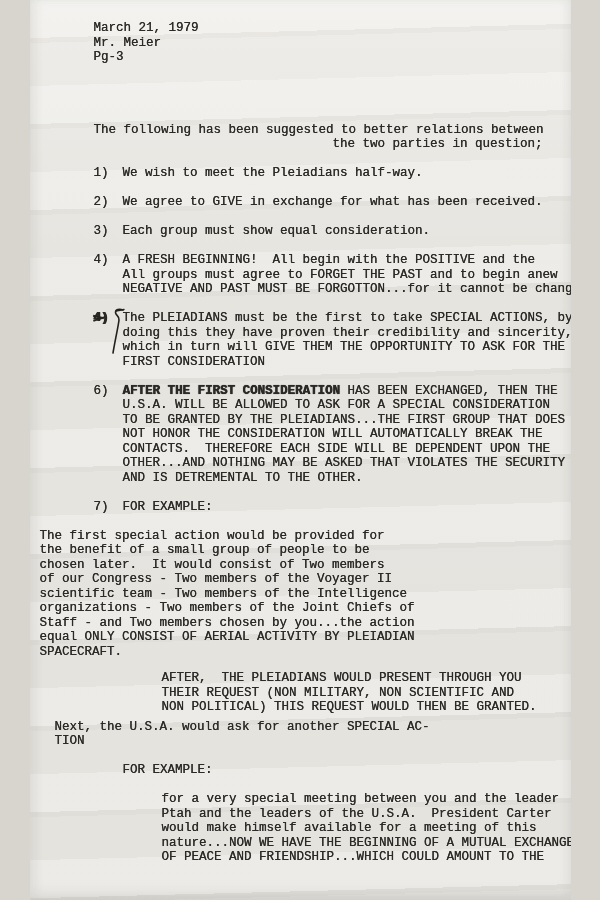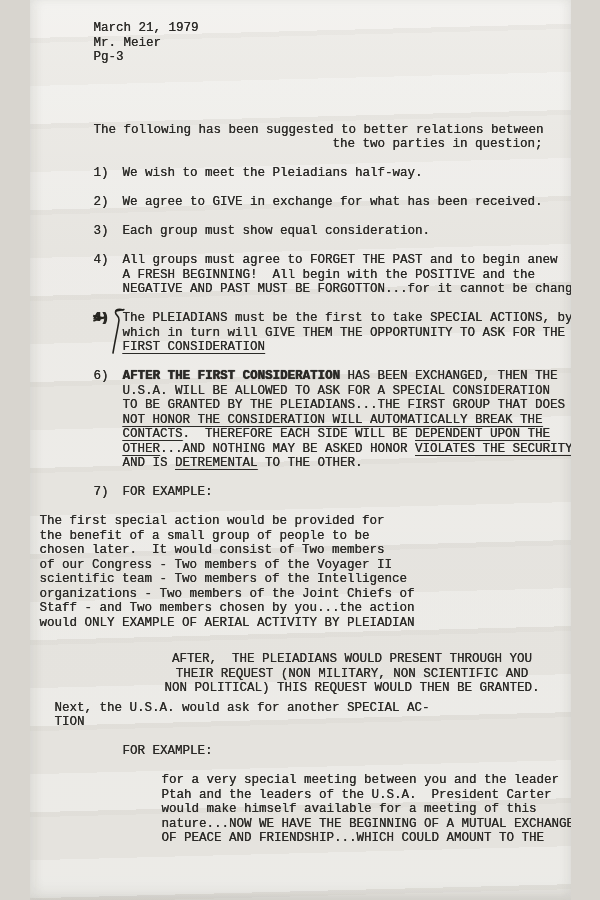--- a/index.html
+++ b/index.html
@@ -24,21 +24,21 @@
   }
   .doc{position:absolute;left:0;top:21px;right:0;}
   .block{display:block;}
   .block.item{display:flex;align-items:flex-start;}
   .indent0{padding-left:64px;padding-right:28px;}
   .indent1{padding-left:93px;padding-right:28px;}
   .indent2{padding-left:132px;padding-right:28px;}
   .marker{flex:0 0 29px;white-space:pre;position:relative;}
   .body{flex:1 1 auto;min-width:0;}
   .line{height:14.5px;line-height:14.5px;white-space:pre;}
-  .u{text-decoration:underline;text-decoration-thickness:1.2px;text-underline-offset:2.5px;text-align:center;}
+  .u{text-decoration-thickness:1.2px;text-underline-offset:2.5px;text-align:center;}
   .b{font-weight:700;text-shadow:0 0 0.8px rgba(25,24,22,0.9), 0.5px 0 0 rgba(25,24,22,0.8);text-align:right;}
   
   .struck{font-weight:700;text-shadow:0.8px 0 0 #26251f, -0.4px 0.3px 0 #26251f;}
   .struck::before{
     content:"";position:absolute;left:-1px;top:7px;width:12px;height:1.7px;
     background:#26251f;transform:rotate(-18deg);
   }
   .struck::after{
     content:"";position:absolute;left:-1px;top:5px;width:11px;height:1.5px;
     background:#26251f;transform:rotate(14deg);
@@ -77,67 +77,69 @@
       </div>
       <div class="block indent0 item" style="margin-top: 14.5px;">
         <span class="marker">3)</span>
         <div class="body">
           <div class="line"><span>Each group must show equal consideration.</span></div>
         </div>
       </div>
       <div class="block indent0 item" style="margin-top: 14.5px;">
         <span class="marker">4)</span>
         <div class="body">
+          <div class="line"><span>A FRESH BEGINNING!  All begin with the POSITIVE and the</span></div>
           <div class="line"><span>All groups must agree to FORGET THE PAST and to begin anew</span></div>
-          <div class="line"><span>A FRESH BEGINNING!  All begin with the POSITIVE and the</span></div>
           <div class="line"><span>NEGATIVE AND PAST MUST BE FORGOTTON...for it cannot be changed.</span></div>
         </div>
       </div>
       <div class="block indent0 item" style="margin-top: 14.5px;">
         <span class="marker struck">4)<span class="pen"><svg width="16" height="48" viewBox="0 0 16 48" xmlns="http://www.w3.org/2000/svg">
               <path d="M13,2 C9,0.5 5.5,1.5 5.5,4.5 C5.5,7.5 9.5,7.5 9,12 C8.2,19 5.5,30 3,45" fill="none" stroke="#22211d" stroke-width="1.6" stroke-linecap="round"></path>
               <path d="M6,3 L14,1.5" fill="none" stroke="#22211d" stroke-width="1.4" stroke-linecap="round"></path>
             </svg></span></span>
         <div class="body">
           <div class="line"><span>The PLEIADIANS must be the first to take SPECIAL ACTIONS, by</span></div>
+          <div class="line"><span>doing this they have proven their credibility and sincerity,</span></div>
           <div class="line"><span>which in turn will GIVE THEM THE OPPORTUNITY TO ASK FOR THE</span></div>
           <div class="line"><span class="u">FIRST CONSIDERATION</span></div>
         </div>
       </div>
       <div class="block indent0 item" style="margin-top: 14.5px;">
         <span class="marker">6)</span>
         <div class="body">
           <div class="line"><span class="b">AFTER THE FIRST CONSIDERATION</span><span> HAS BEEN EXCHANGED, THEN THE</span></div>
           <div class="line"><span>U.S.A. WILL BE ALLOWED TO ASK FOR A SPECIAL CONSIDERATION</span></div>
           <div class="line"><span>TO BE GRANTED BY THE PLEIADIANS...THE FIRST GROUP THAT DOES</span></div>
           <div class="line"><span class="u">NOT HONOR THE CONSIDERATION WILL AUTOMATICALLY BREAK THE</span></div>
           <div class="line"><span class="u">CONTACTS</span><span>.  THEREFORE EACH SIDE WILL BE </span><span class="u">DEPENDENT UPON THE</span></div>
-          <div class="line"><span class="u">OTHER</span><span>...AND NOTHING MAY BE ASKED HONOR </span><span class="u">VIOLATES THE SECURITY</span></div>
+          <div class="line"><span class="u">OTHER</span><span>...AND NOTHING MAY BE ASKED THAT </span><span class="u">VIOLATES THE SECURITY</span></div>
           <div class="line"><span>AND IS </span><span class="u">DETREMENTAL</span><span> TO THE OTHER.</span></div>
         </div>
       </div>
       <div class="block indent0 item" style="margin-top: 14.5px;">
         <span class="marker">7)</span>
         <div class="body">
           <div class="line"><span>FOR EXAMPLE:</span></div>
         </div>
       </div>
       <div class="block indent2" style="margin-top: 14.5px; padding-left: 10px;">
         <div class="body">
           <div class="line"><span>The first special action would be provided for</span></div>
           <div class="line"><span>the benefit of a small group of people to be</span></div>
           <div class="line"><span>chosen later.  It would consist of Two members</span></div>
           <div class="line"><span>of our Congress - Two members of the Voyager II</span></div>
           <div class="line"><span>scientific team - Two members of the Intelligence</span></div>
           <div class="line"><span>organizations - Two members of the Joint Chiefs of</span></div>
           <div class="line"><span>Staff - and Two members chosen by you...the action</span></div>
-          <div class="line"><span>would ONLY EXAMPLE OF AERIAL ACTIVITY BY PLEIADIAN</span></div>
+          <div class="line"><span>equal ONLY CONSIST OF AERIAL ACTIVITY BY PLEIADIAN</span></div>
+          <div class="line"><span>SPACECRAFT.</span></div>
         </div>
       </div>
-      <div class="block indent2" style="margin-top: 22px; text-align: center;">
+      <div class="block indent2" style="margin-top: 12px;">
         <div class="body">
           <div class="line"><span>AFTER,  THE PLEIADIANS WOULD PRESENT THROUGH YOU</span></div>
           <div class="line"><span>THEIR REQUEST (NON MILITARY, NON SCIENTIFIC AND</span></div>
           <div class="line"><span>NON POLITICAL) THIS REQUEST WOULD THEN BE GRANTED.</span></div>
         </div>
       </div>
       <div class="block indent2" style="margin-top: 5px; padding-left: 25px;">
         <div class="body">
           <div class="line"><span>Next, the U.S.A. would ask for another SPECIAL AC-</span></div>
           <div class="line"><span>TION</span></div>

